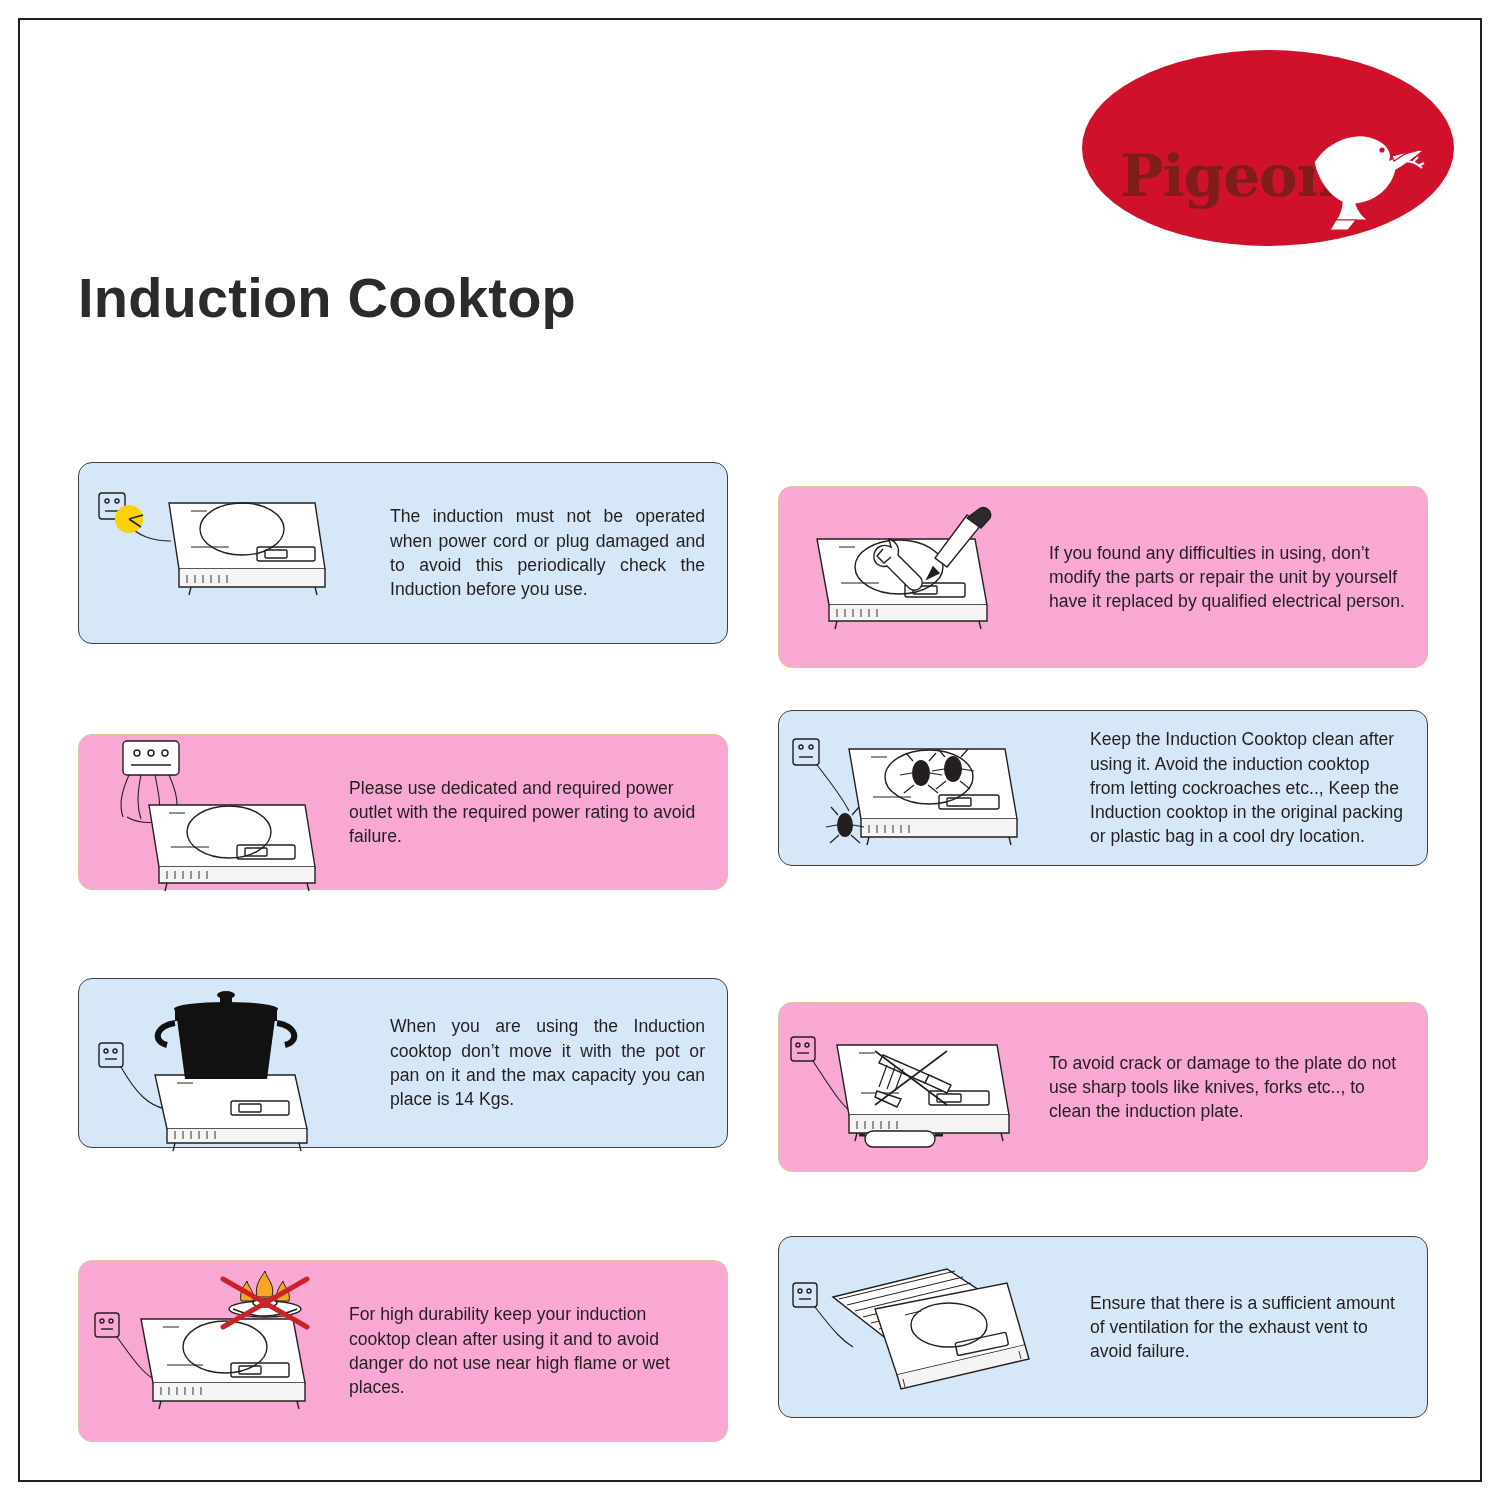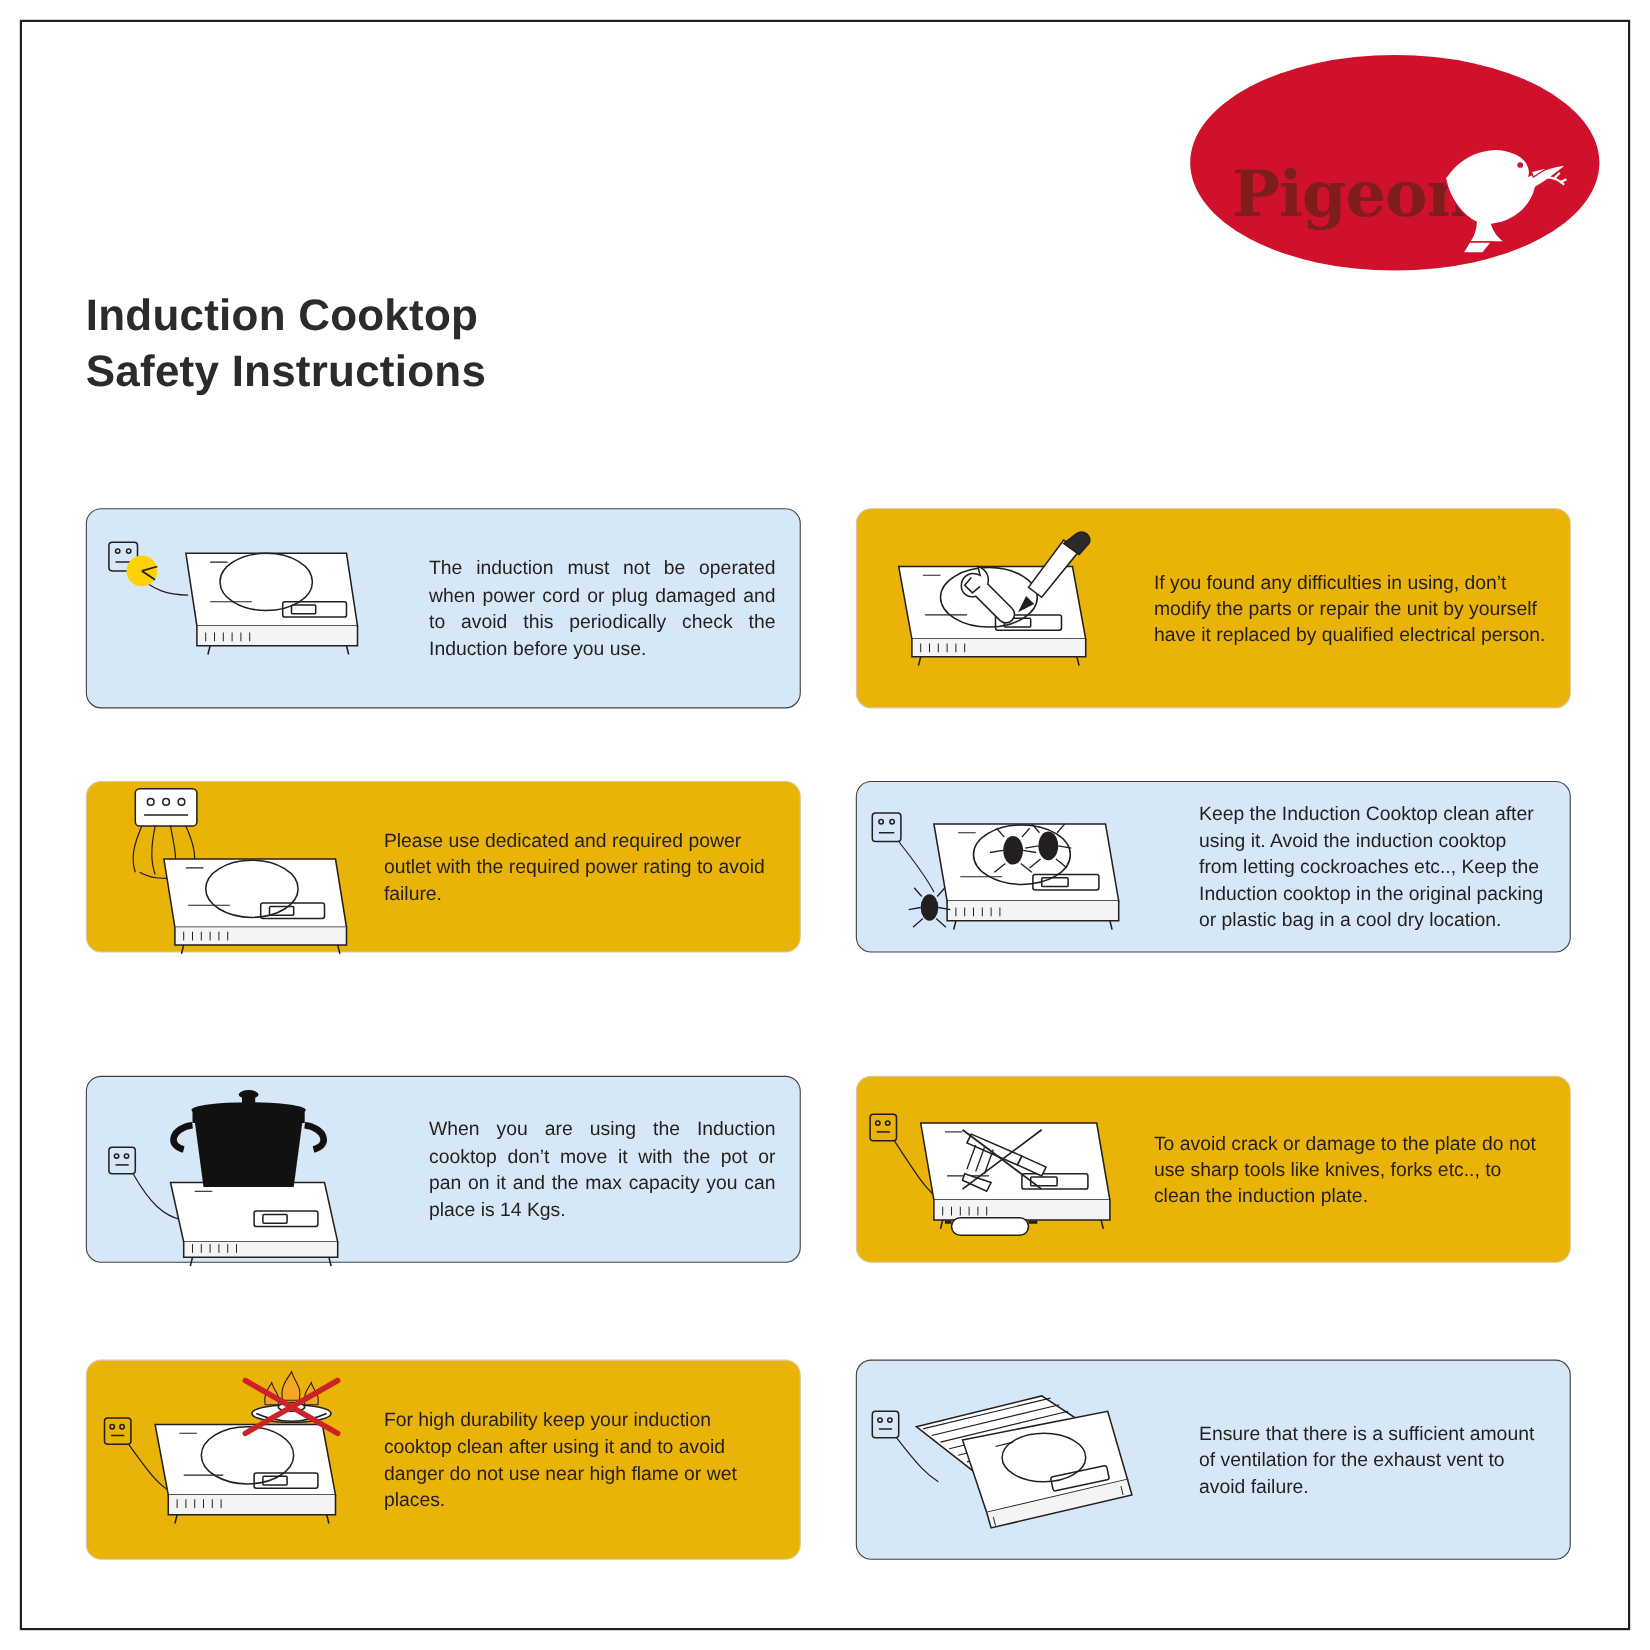--- a/index.html
+++ b/index.html
@@ -66,21 +66,21 @@
     top: 60px;
     width: 130px;
     height: 130px;
   }
 
   
   .title {
     position: absolute;
     left: 78px;
     top: 262px;
-    font-size: 40px;
+    font-size: 56px;
     font-weight: bold;
     color: #2b2b2b;
     line-height: 1.28;
     letter-spacing: 0.2px;
   }
 
   
   .grid {
     position: absolute;
     left: 78px;
@@ -88,21 +88,21 @@
     width: 1350px;
   }
   .card {
     position: absolute;
     border-radius: 14px;
     box-sizing: border-box;
     display: flex;
     align-items: center;
   }
   .card.blue  { background: #d6e8f7; border: 1px solid #404040; gap: 41px; }
-  .card.cream { background: #eab308; border: 1px solid #d9c7a0; }
+  .card.cream { background: #f9a8d4; border: 1px solid #d9c7a0; margin-top: 24px; }
 
   .card-art {
     flex: 0 0 auto;
     width: 270px;
     height: 100%;
     position: relative;
   }
   .card-text {
     flex: 1 1 auto;
     font-size: 17.6px;
@@ -144,21 +144,20 @@
         <g fill="none" stroke="#ffffff" stroke-width="2">
           <path d="M104 52 C112 50, 120 52, 126 58"></path>
           <path d="M110 50 l4 -6 M117 52 l5 -5 M122 56 l6 -3"></path>
         </g>
       </svg>
     </div>
   </div>
 
   <div class="title">
     <div>Induction Cooktop</div>
-    <div>Safety Instructions</div>
   </div>
 
   <div class="grid">
 
     <div class="card blue c-left r1">
       <div class="card-art">
         <svg viewBox="0 0 270 182" width="270" height="182">
           <g fill="none" stroke="#231f20" stroke-width="1.4">
             <rect x="20" y="30" width="26" height="26" rx="3"></rect>
             <circle cx="28" cy="38" r="2"></circle>

